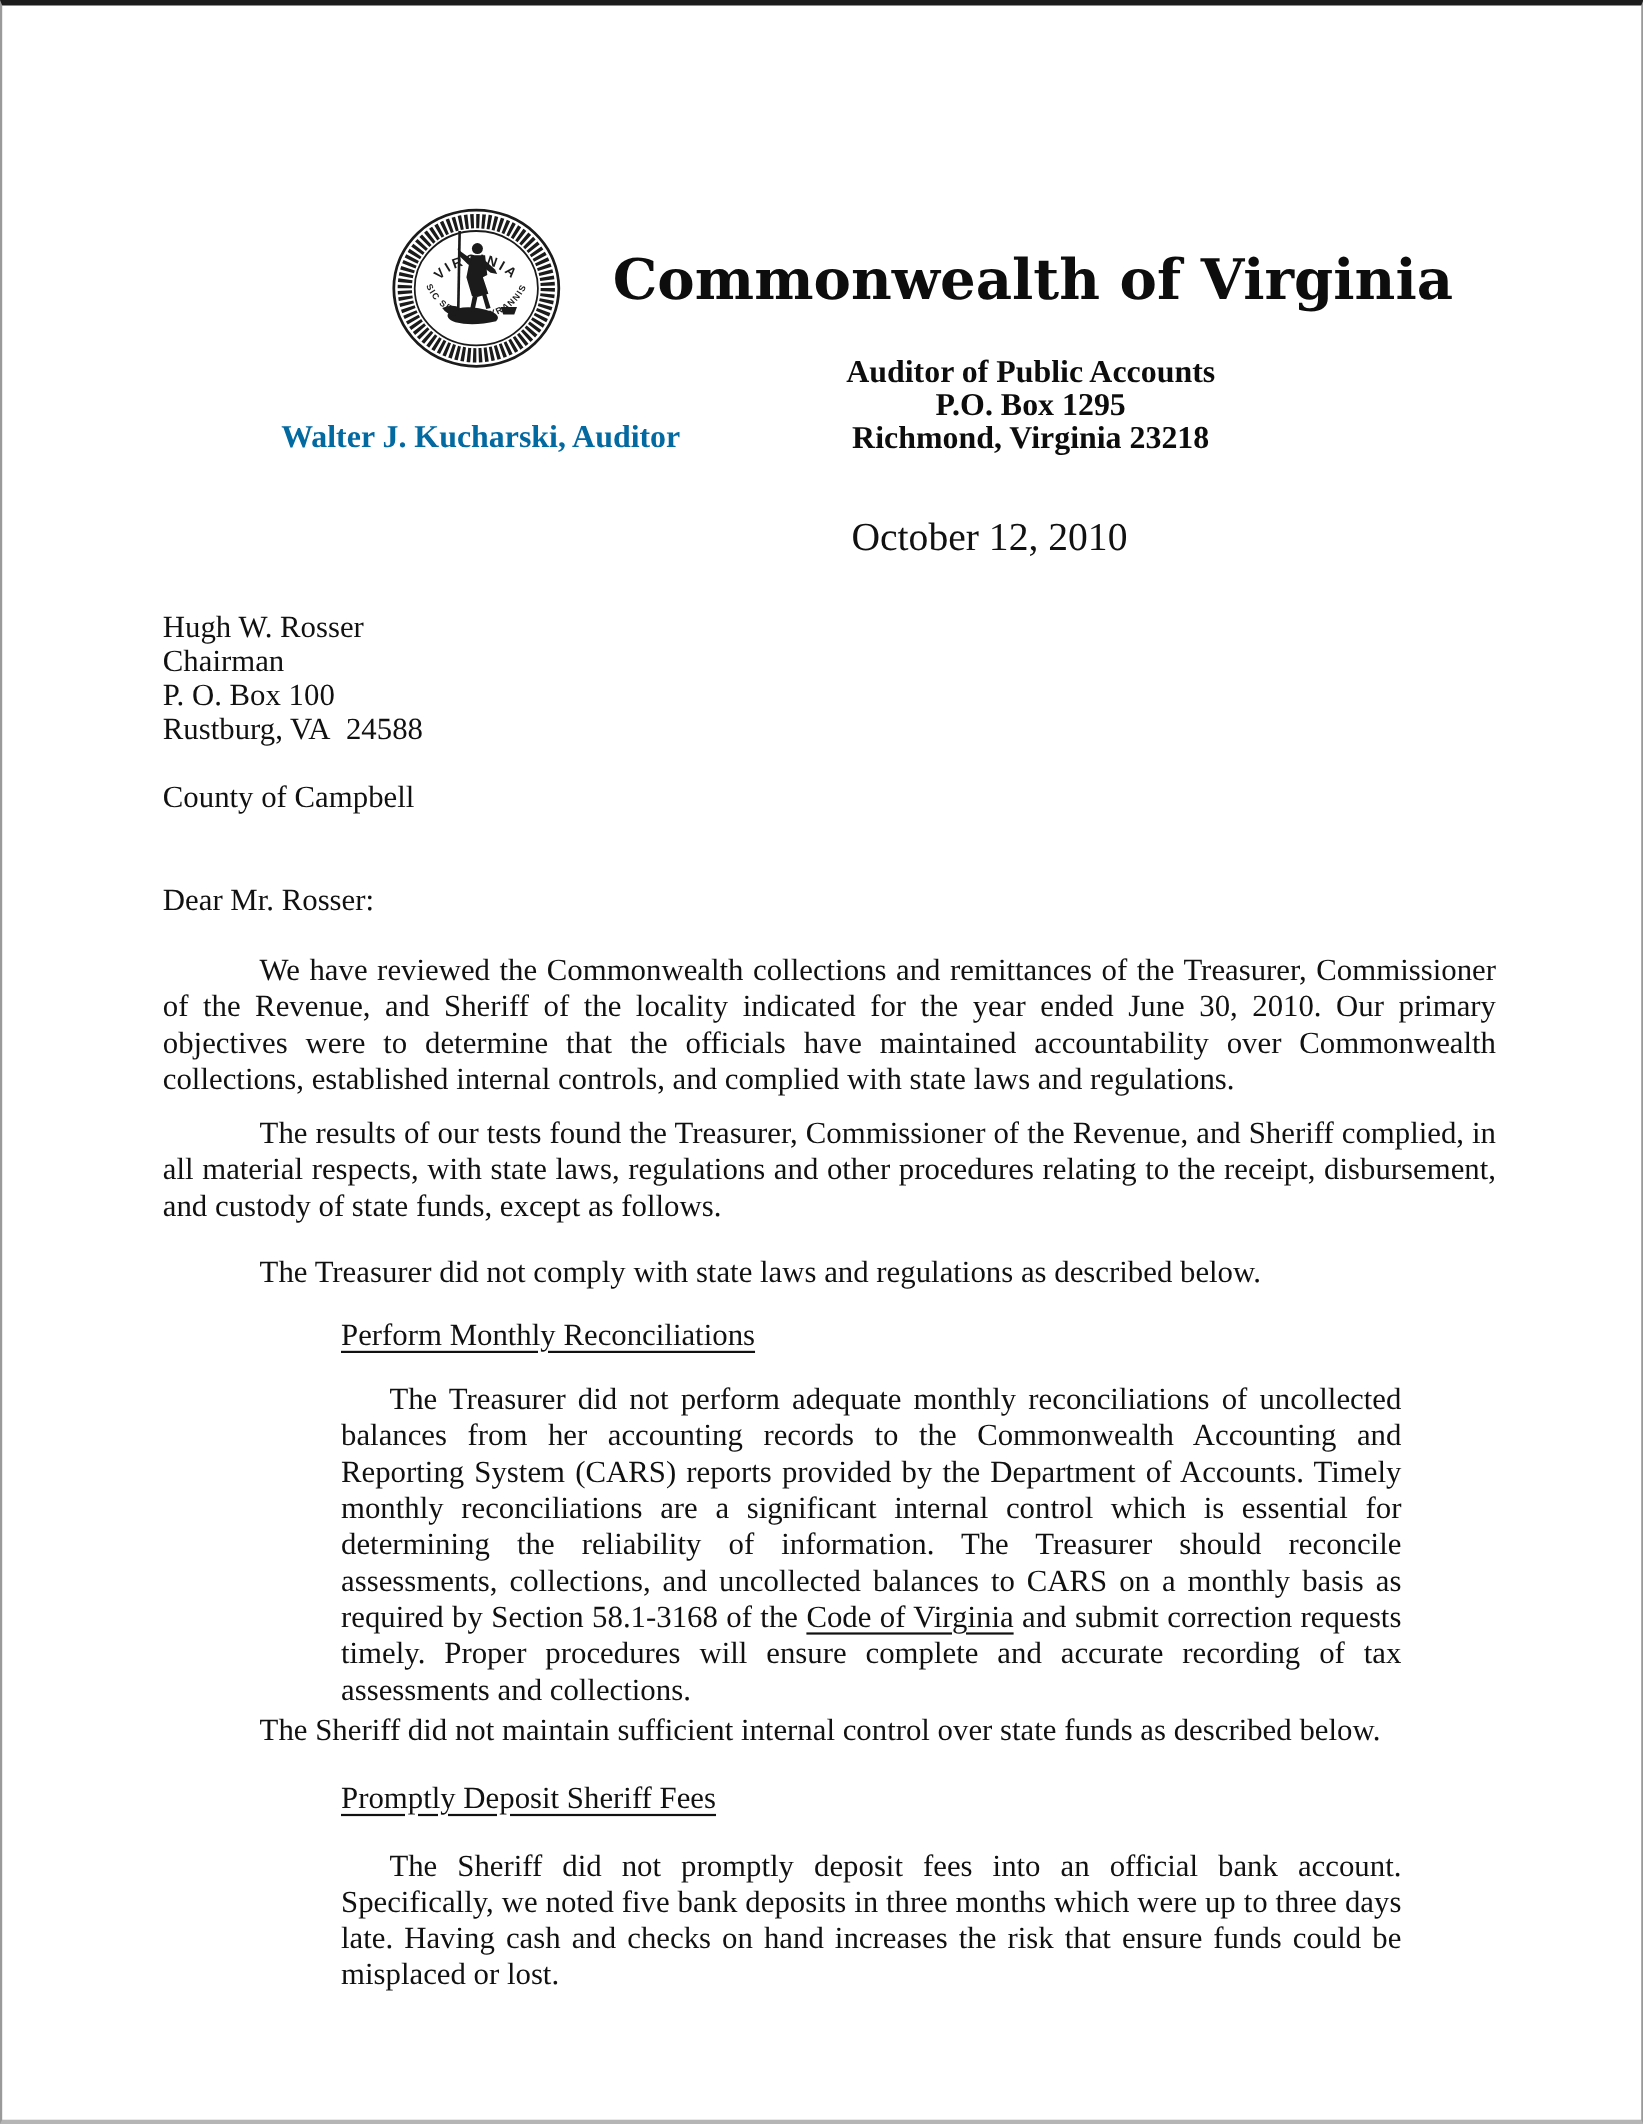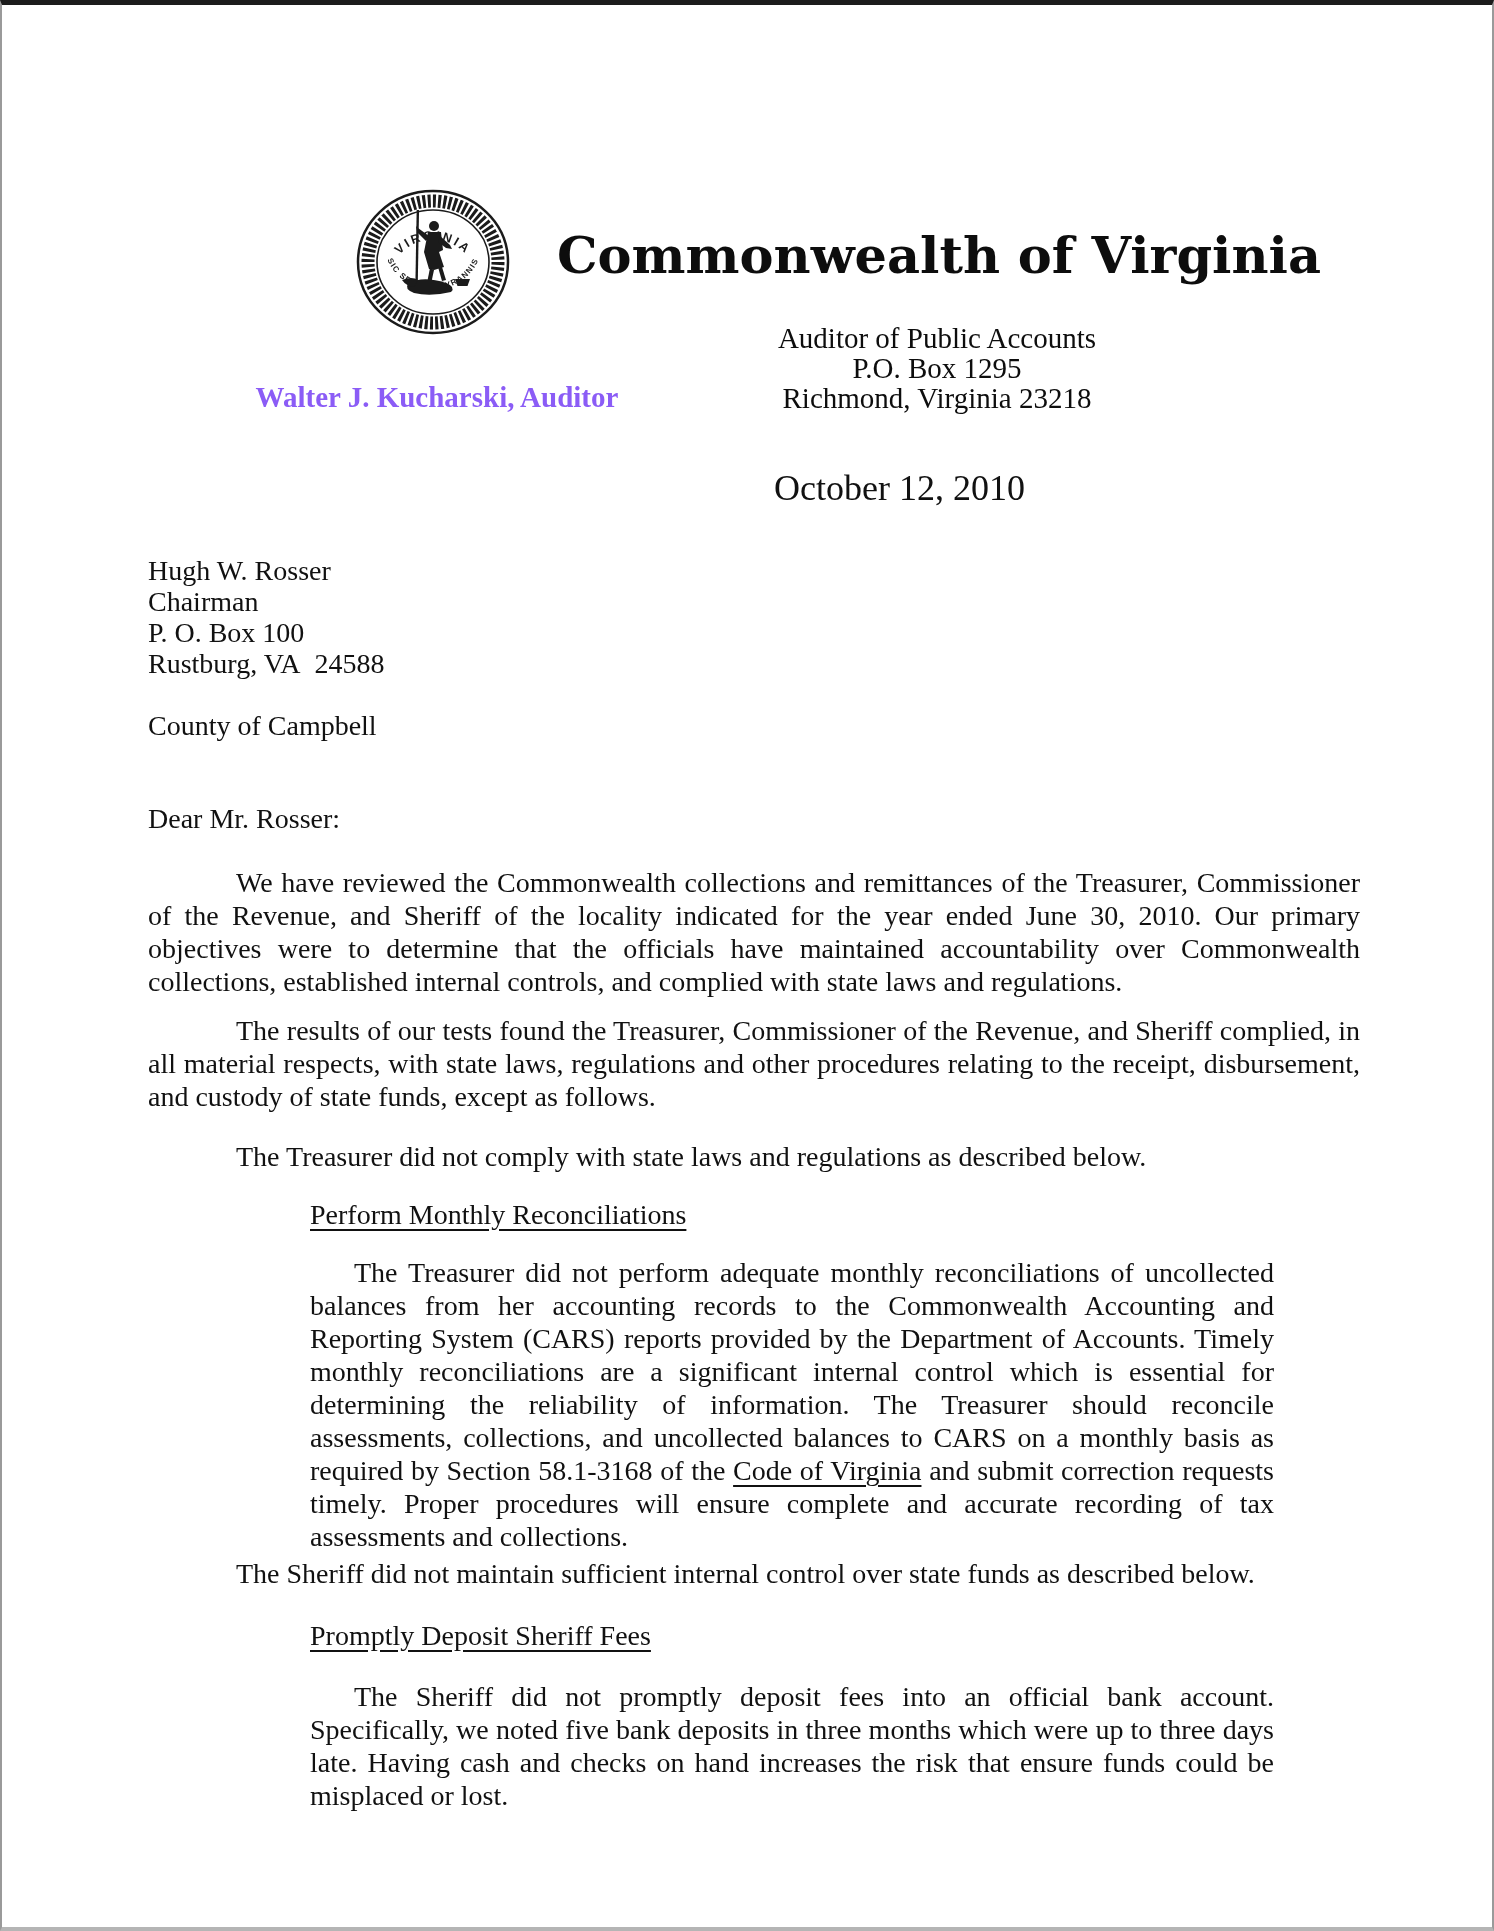--- a/index.html
+++ b/index.html
@@ -40,34 +40,34 @@
     letter-spacing: 0px;
     color: #0d0d0d;
     white-space: nowrap;
   }
   .office-block {
     position: absolute;
     left: 560px;
     top: 318px;
     width: 750px;
     text-align: center;
-    font-weight: normal;
+    font-weight: bold;
     font-size: 29px;
     line-height: 30px;
     color: #0d0d0d;
   }
   .auditor-name {
     position: absolute;
     left: 235px;
     top: 376px;
     width: 400px;
     text-align: center;
     font-weight: bold;
     font-size: 29px;
-    color: #8b5cf6;
+    color: #0369a1;
     white-space: nowrap;
   }
   .letter-date {
     position: absolute;
     left: 772px;
     top: 462px;
     font-size: 36px;
     color: #111;
   }
 

